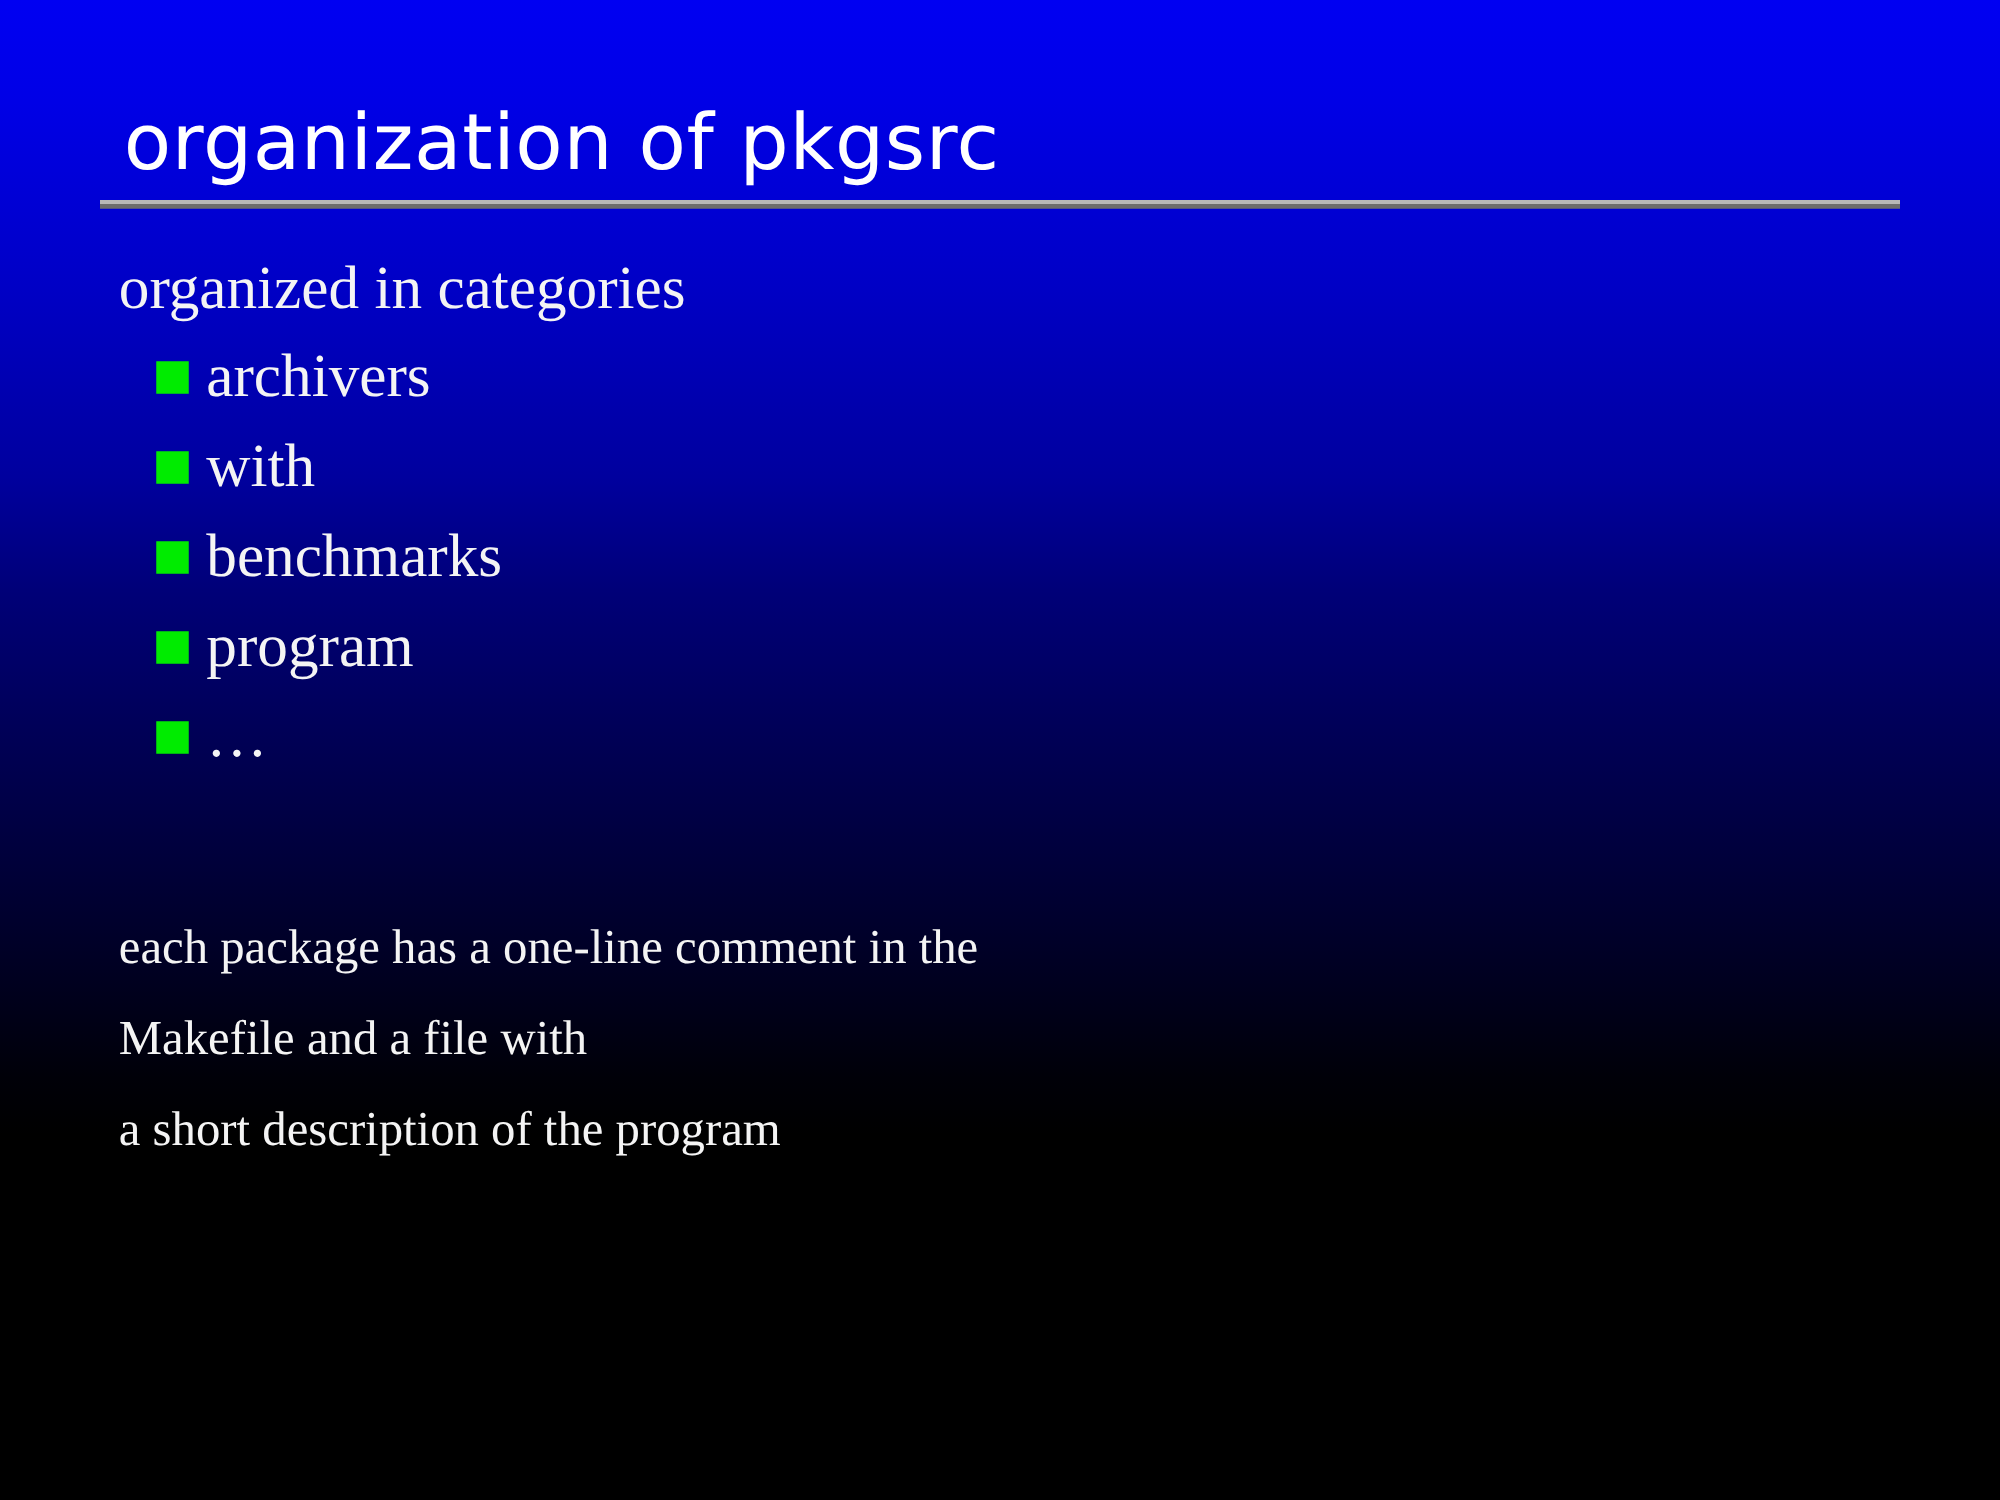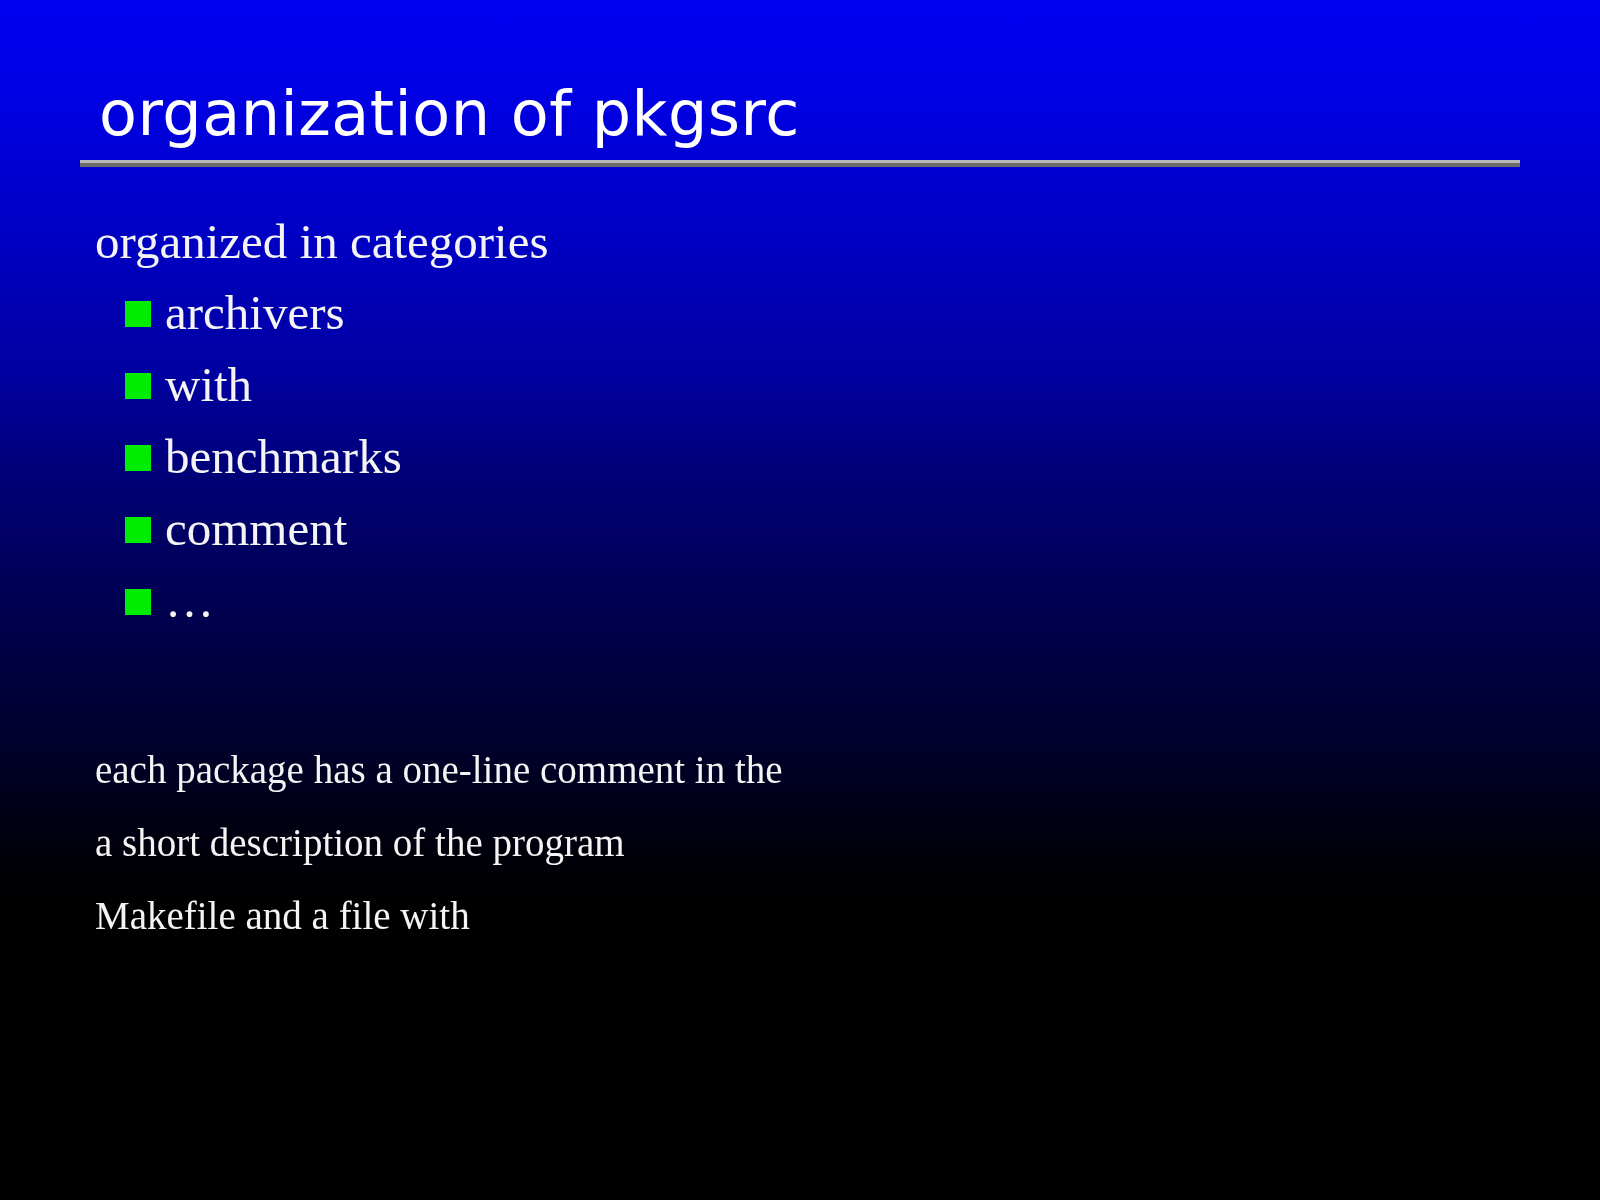--- a/index.html
+++ b/index.html
@@ -60,21 +60,21 @@
         #b8b8b8 0%,
         #b8b8b8 48%,
         #6d6d6d 48%,
         #6d6d6d 100%);
   }
 
   
   #body-block {
     position: absolute;
     left: 95px;
-    top: 211px;
+    top: 199px;
     width: 1450px;
     color: #f2f2f2;
   }
 
   .lead-line {
     font-family: "Liberation Serif", serif;
     font-size: 49px;
     line-height: 62px;
     color: #f4f4f4;
     white-space: nowrap;
@@ -144,28 +144,28 @@
       <li>
         <span class="bullet-square"></span>
         <span class="bullet-label">with</span>
       </li>
       <li>
         <span class="bullet-square"></span>
         <span class="bullet-label">benchmarks</span>
       </li>
       <li>
         <span class="bullet-square"></span>
-        <span class="bullet-label">comment</span>
+        <span class="bullet-label">program</span>
       </li>
       <li>
         <span class="bullet-square"></span>
         <span class="bullet-label">…</span>
       </li>
     </ul>
 
     <div id="paragraph-block">
       <div class="para-line">each package has a one-line comment in the</div>
+      <div class="para-line">Makefile and a file with</div>
       <div class="para-line">a short description of the program</div>
-      <div class="para-line">Makefile and a file with</div>
     </div>
 
   </div>
 </div>
 
 </body></html>

